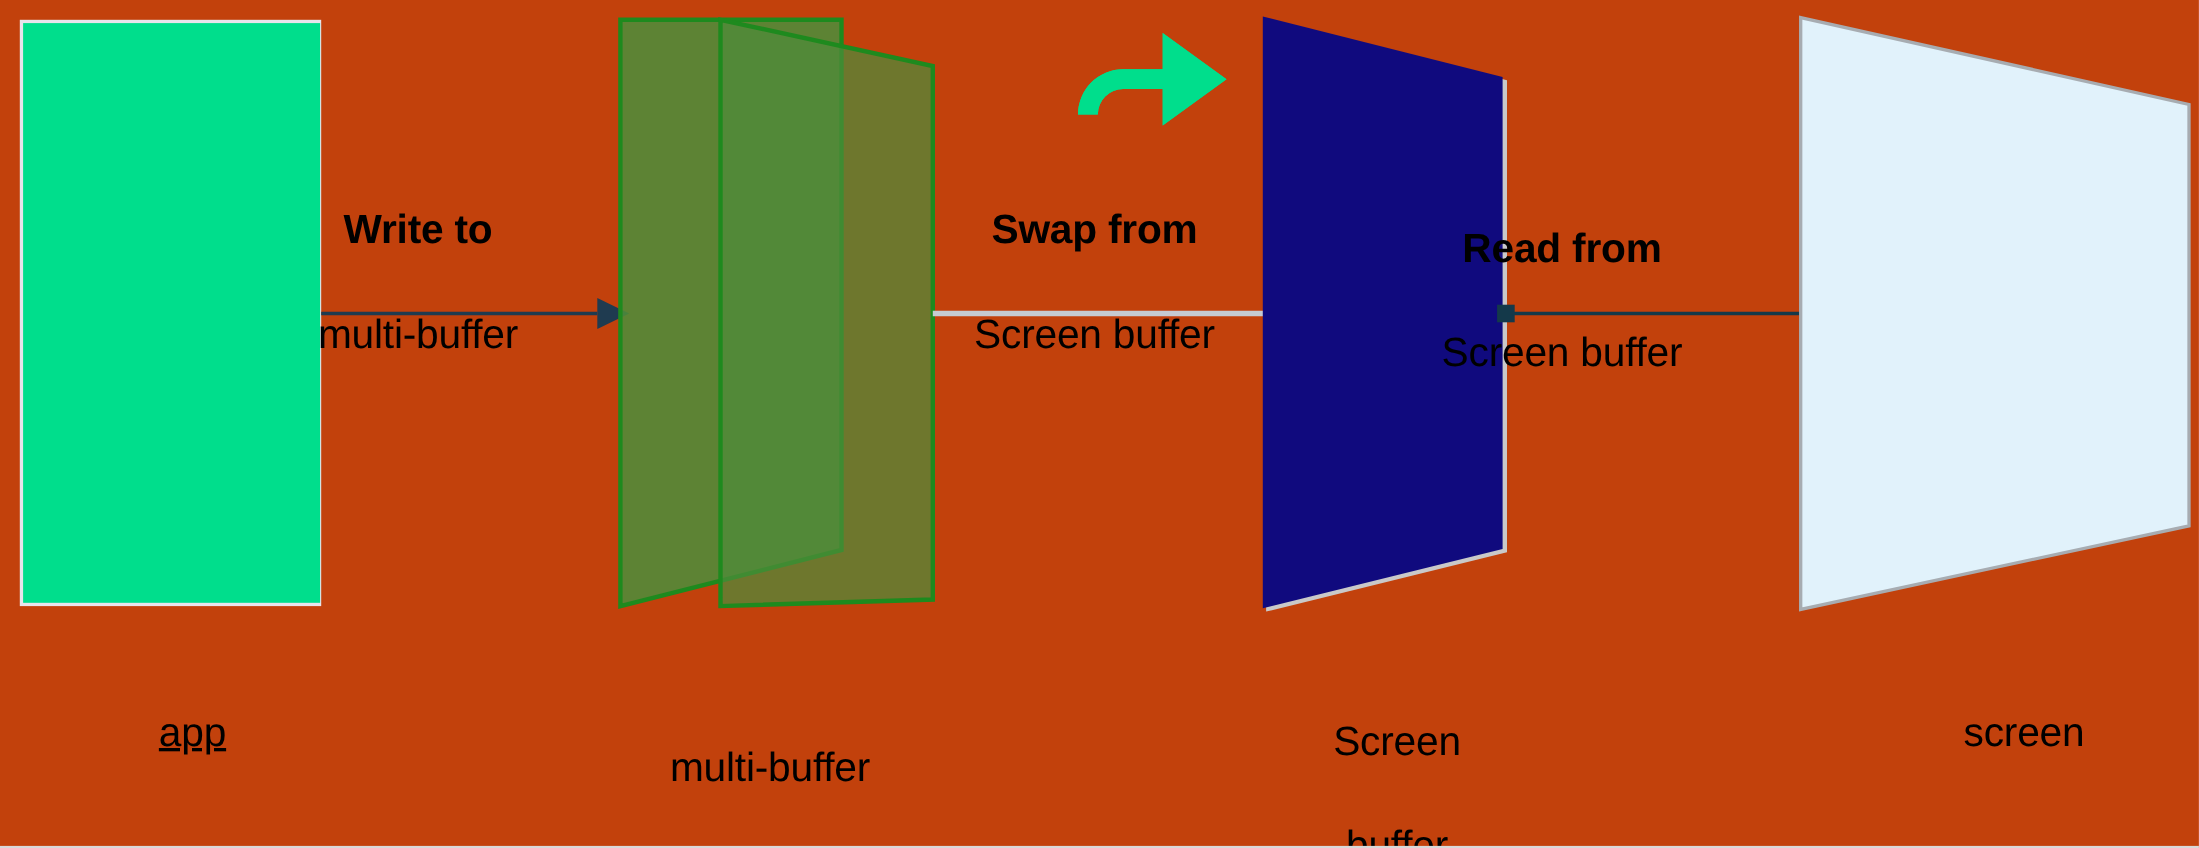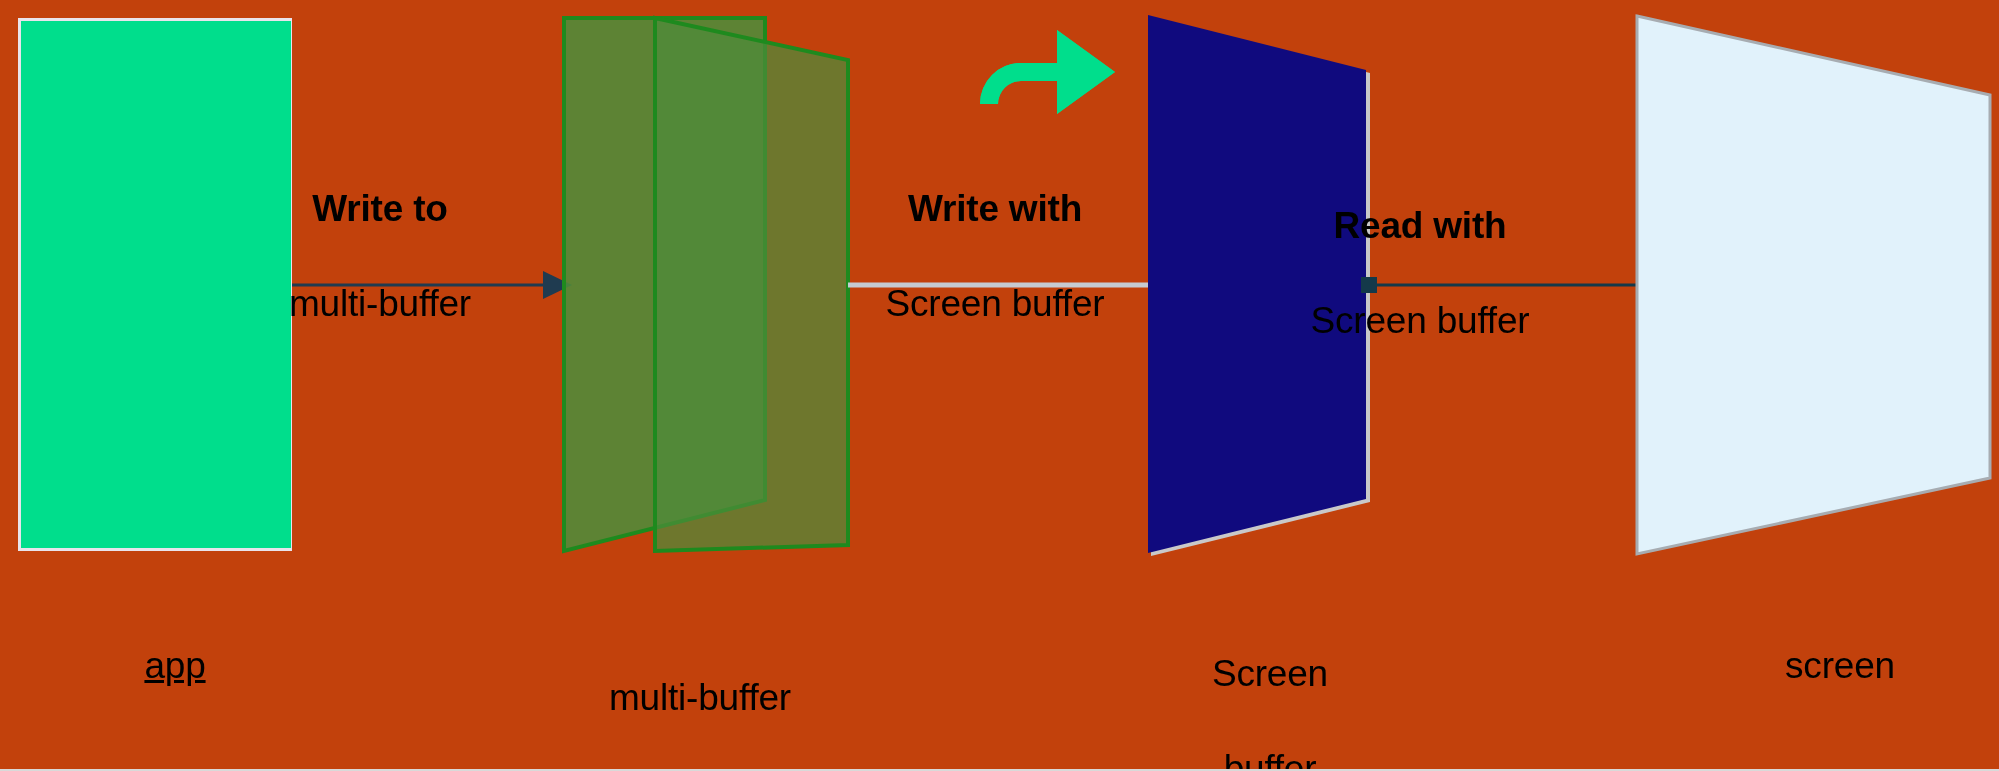--- a/index.html
+++ b/index.html
@@ -144,26 +144,26 @@
     </g>
 
   </svg>
 
   <div class="label edge-label" id="label-write-to">
     <span class="strong">Write to</span>
     <span class="light">multi-buffer</span>
   </div>
 
   <div class="label edge-label" id="label-swap-with">
-    <span class="strong">Write with</span>
+    <span class="strong">Swap from</span>
     <span class="light">Screen buffer</span>
   </div>
 
   <div class="label edge-label" id="label-read-from">
-    <span class="strong">Read with</span>
+    <span class="strong">Read from</span>
     <span class="light">Screen buffer</span>
   </div>
 
   <div class="label node-label" id="label-app">
     <span class="ln">app</span>
   </div>
 
   <div class="label node-label" id="label-multi-buffer">
     <span class="ln">multi-buffer</span>
     <span class="ln">(memory)</span>

